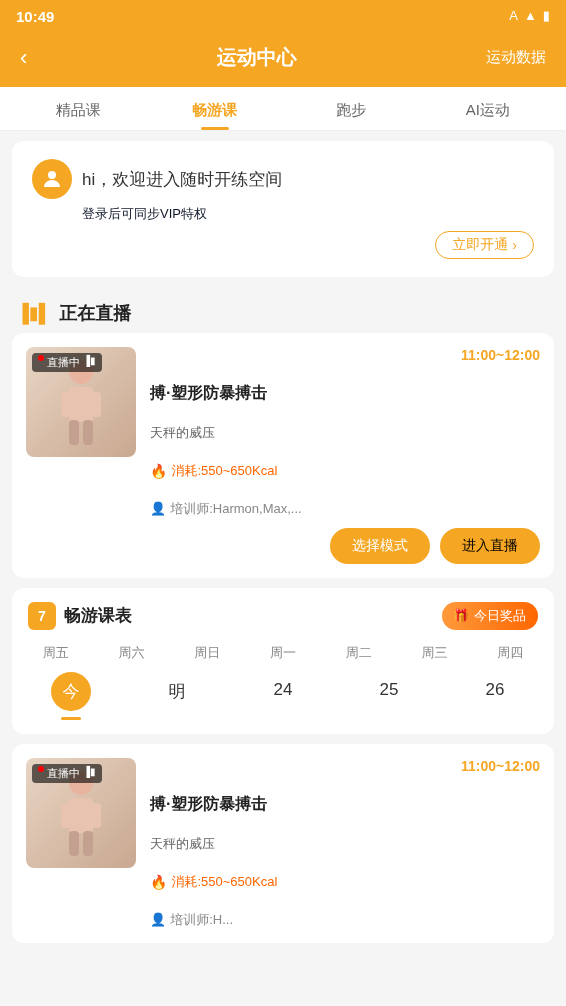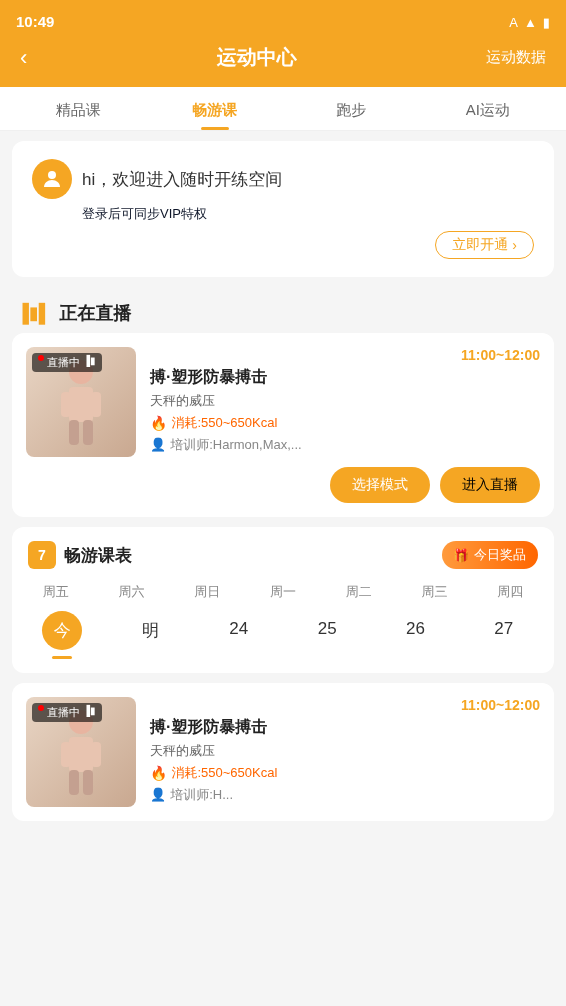--- a/index.html
+++ b/index.html
@@ -10,21 +10,21 @@
       font-family: -apple-system, 'PingFang SC', 'Helvetica Neue', Arial, sans-serif;
       background: #f5f5f5;
       overflow-x: hidden;
     }
 
     
     .status-bar {
       background: #f5a623;
       display: flex;
       justify-content: space-between;
-      align-items: flex-end;
+      align-items: flex-start;
       padding: 8px 16px 6px;
       height: 36px;
     }
     .status-time {
       font-size: 15px;
       font-weight: 600;
       color: #fff;
     }
     .status-icons {
       display: flex;
@@ -208,21 +208,21 @@
       width: 6px;
       height: 6px;
       background: #f00;
       border-radius: 50%;
       display: inline-block;
     }
     .live-info {
       flex: 1;
       display: flex;
       flex-direction: column;
-      gap: 4px;
+      gap: 20px;
     }
     .live-time {
       color: #f5a623;
       font-size: 14px;
       font-weight: 600;
       text-align: right;
     }
     .live-title {
       font-size: 16px;
       font-weight: 700;
@@ -508,21 +508,20 @@
   <div class="day-numbers">
 
     <div style="flex:1;display:flex;flex-direction:column;align-items:center;gap:4px;">
       <div class="day-num today">今</div>
       <div class="today-dot"></div>
     </div>
     <div class="day-num" style="flex:1;">明</div>
     <div class="day-num" style="flex:1;">24</div>
     <div class="day-num" style="flex:1;">25</div>
     <div class="day-num" style="flex:1;">26</div>
-    <div class="day-num" style="flex:1;">27</div>
   </div>
 </div>
 
 <div class="live-card2">
   <div class="live-card-inner">
     <div class="live-thumbnail">
       <div class="live-thumb-bg">
         <svg width="80" height="100" viewBox="0 0 80 100">
           <circle cx="40" cy="20" r="12" fill="#e8b4a0"></circle>
           <rect x="28" y="35" width="24" height="35" rx="4" fill="#e8c4b0"></rect>

